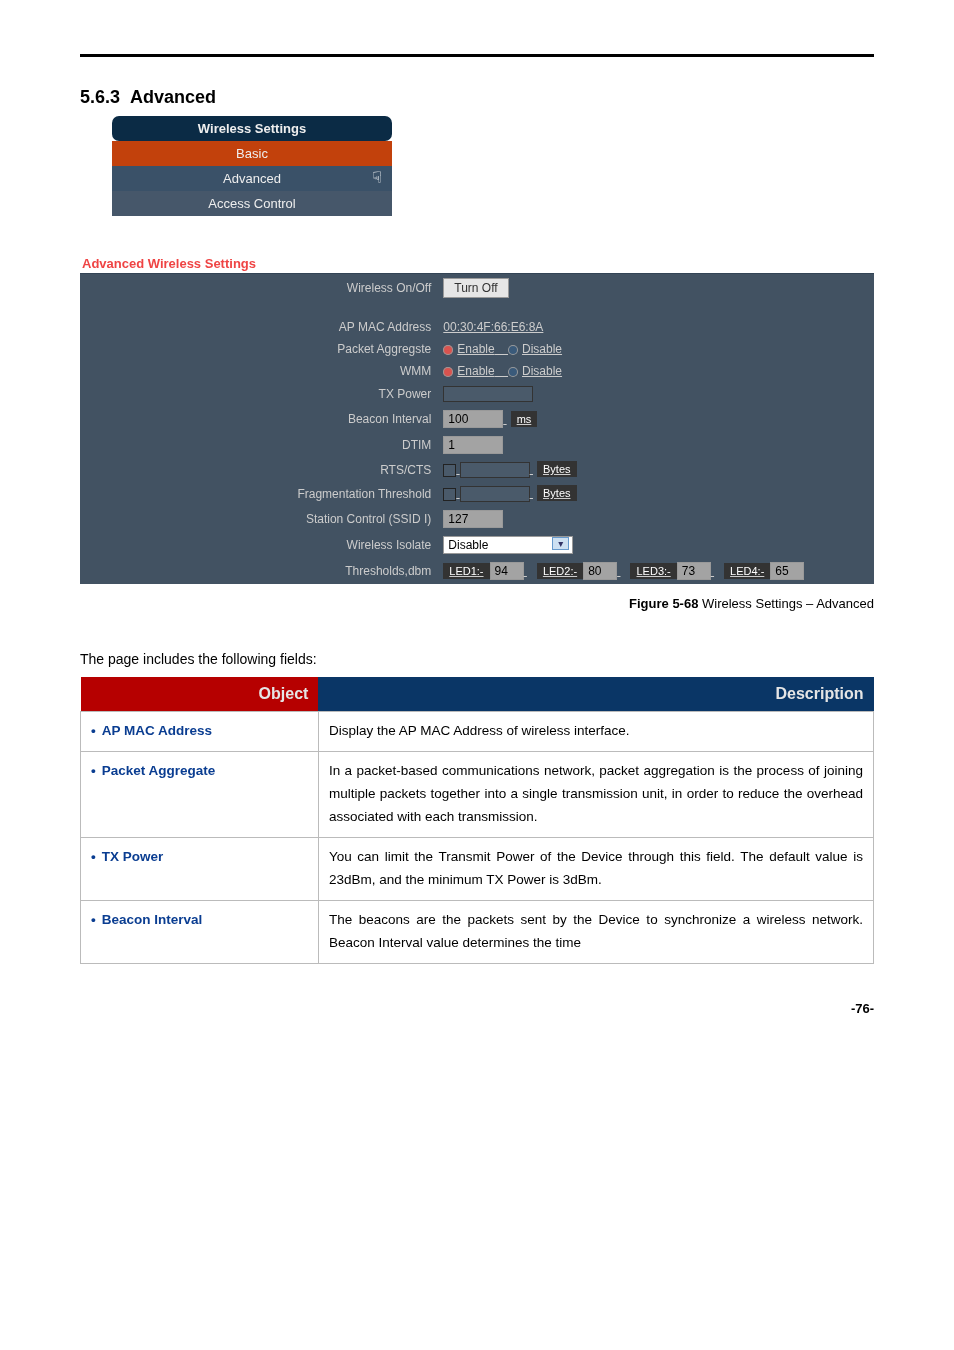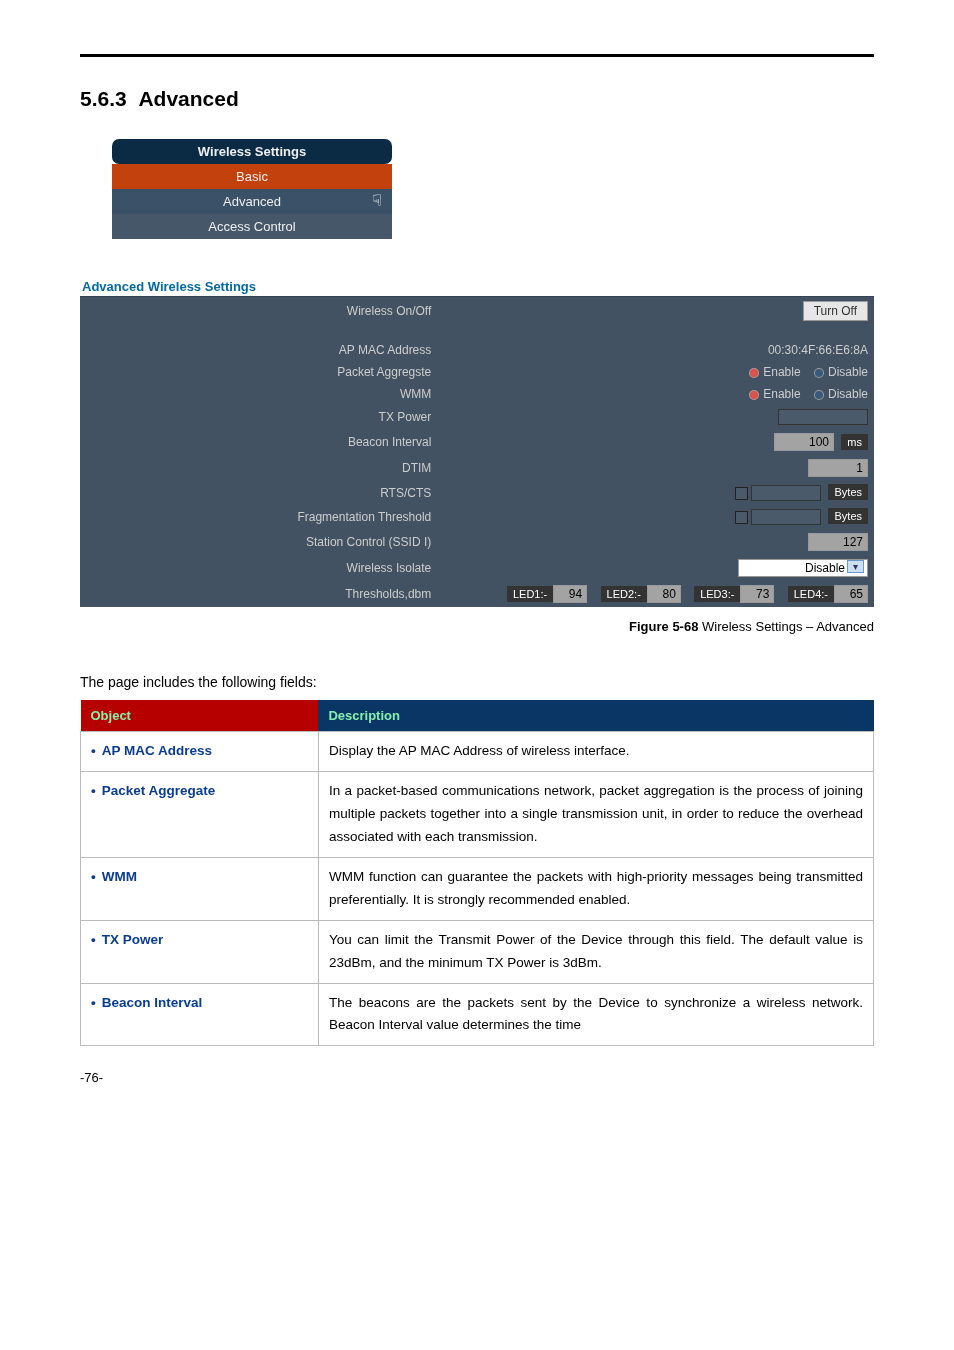--- a/index.html
+++ b/index.html
@@ -15,23 +15,23 @@
     margin: 0 auto;
     padding: 54px 80px 40px 80px;
   }
   .top-rule {
     height: 3px;
     background: #000;
     margin-bottom: 30px;
     width: 100%;
   }
   h2 {
-    font-size: 21px;
+    font-size: 18px;
     font-weight: bold;
-    margin: 0 0 28px 0;
+    margin: 0 0 8px 0;
   }
   .nav-panel {
     width: 280px;
     border-collapse: collapse;
     margin-left: 32px;
     margin-bottom: 40px;
   }
   .nav-panel td {
     text-align: center;
     padding: 5px 0;
@@ -48,30 +48,30 @@
     top: 2px;
     font-size: 16px;
     color: #fff;
   }
   .settings-panel {
     background: #425262;
     color: #ccc;
     width: 100%;
   }
   .settings-title {
-    color: #0369a1;
+    color: #ef4444;
     font-weight: bold;
     font-size: 13px;
     background: transparent;
     padding: 0 0 2px 2px;
   }
   .settings-panel table { width: 100%; border-collapse: collapse; }
   .settings-panel td { padding: 4px 6px; font-size: 12px; vertical-align: middle; }
   .label-cell { text-align: right; width: 45%; color: #ccc; }
-  .val-cell { text-align: right; }
+  .val-cell { text-align: left; text-decoration: underline; }
   .panel-top-border { border-top: 1px solid #334455; }
   .btn {
     display: inline-block;
     background: #e6e6e6;
     border: 1px solid #999;
     padding: 2px 10px;
     font-size: 12px;
     color: #333;
   }
   .radio-dot { display:inline-block; width:10px; height:10px; border-radius:50%; margin-right:4px; vertical-align:middle; box-shadow: inset 0 0 0 1px #999; }
@@ -130,36 +130,36 @@
   .caption { text-align:right; font-size:13px; margin:12px 0 40px; }
   .caption b { font-weight:bold; }
   .intro { font-size:14px; margin-bottom:10px; }
   .fields-table {
     width: 100%;
     border-collapse: collapse;
     font-size: 13.5px;
     margin: 0 auto;
   }
   .fields-table th {
-    color:#86efac;
-    text-align:left;
+    color:#e5e5e5;
+    text-align:right;
     padding:8px 10px;
-    font-size:13px;
+    font-size:16px;
   }
   .fields-table th.obj { background:#b60000; width:30%; }
   .fields-table th.desc { background:#0a3666; }
   .fields-table td {
     border:1px solid #bbb;
     padding:8px 10px;
     vertical-align: top;
     line-height:1.7;
   }
   .obj-cell { color:#0a3d91; font-weight:bold; }
   .bullet { color:#0a3d91; margin-right:6px; }
-  .footer { text-align:left; font-size:13px; margin-top:24px; }
+  .footer { text-align:right; font-size:13px; margin-top:37px;font-weight:bold; }
   .justify { text-align: justify; }
 </style>
 </head>
 <body>
 
 <div class="page">
   <div class="top-rule"></div>
 
   <h2>
     <span>5.6.3</span>&nbsp;&nbsp;<span>Advanced</span>
@@ -284,24 +284,20 @@
     </tr>
     <tr>
       <td class="obj-cell"><span class="bullet">•</span><span>AP MAC Address</span></td>
       <td>Display the AP MAC Address of wireless interface.</td>
     </tr>
     <tr>
       <td class="obj-cell"><span class="bullet">•</span><span>Packet Aggregate</span></td>
       <td class="justify">In a packet-based communications network, packet aggregation is the process of joining multiple packets together into a single transmission unit, in order to reduce the overhead associated with each transmission.</td>
     </tr>
     <tr>
-      <td class="obj-cell"><span class="bullet">•</span><span>WMM</span></td>
-      <td class="justify">WMM function can guarantee the packets with high-priority messages being transmitted preferentially. It is strongly recommended enabled.</td>
-    </tr>
-    <tr>
       <td class="obj-cell"><span class="bullet">•</span><span>TX Power</span></td>
       <td class="justify">You can limit the Transmit Power of the Device through this field. The default value is 23dBm, and the minimum TX Power is 3dBm.</td>
     </tr>
     <tr>
       <td class="obj-cell"><span class="bullet">•</span><span>Beacon Interval</span></td>
       <td class="justify">The beacons are the packets sent by the Device to synchronize a wireless network. Beacon Interval value determines the time</td>
     </tr>
   </tbody>
     </table>
 

